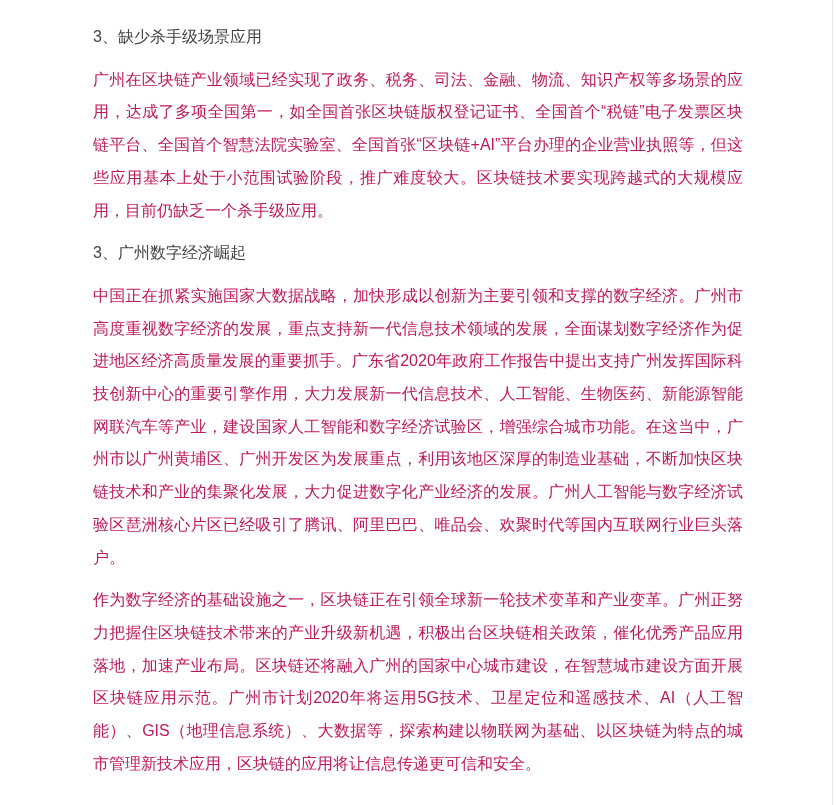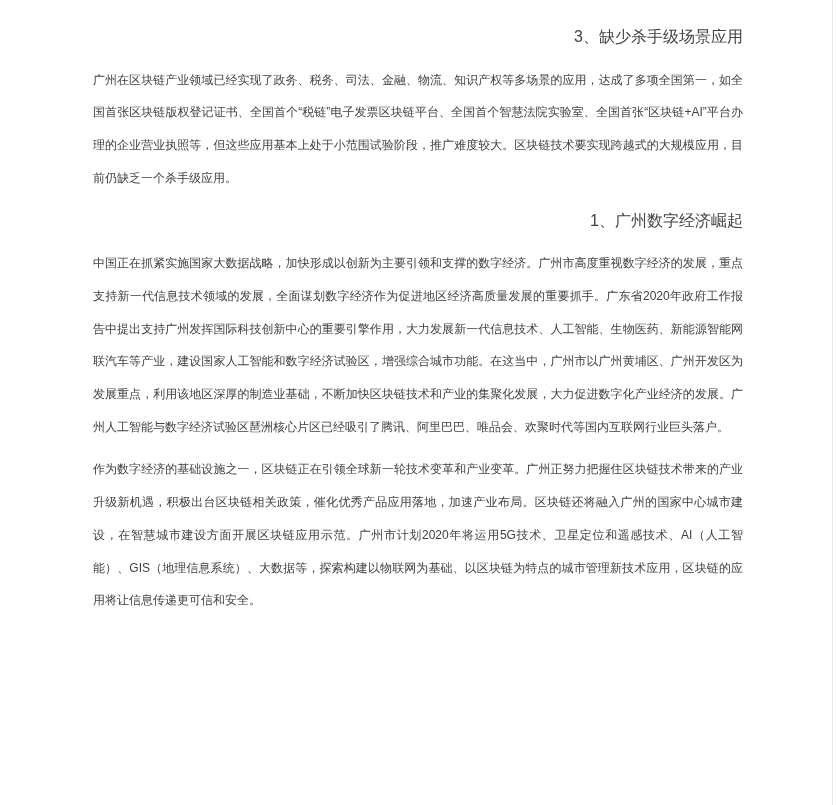--- a/index.html
+++ b/index.html
@@ -26,48 +26,48 @@
     width: 1px;
     height: 100%;
     background: #e9e9e9;
   }
   .content {
     box-sizing: border-box;
     padding: 21px 93px 0 93px;
     width: 836px;
   }
   .para {
-    font-size: 12px;
+    font-size: 16px;
     line-height: 32.7px;
-    color: #404040;
+    color: #be185d;
     text-align: justify;
     text-justify: inter-ideograph;
     margin: 0 0 10px 0;
     word-break: break-all;
   }
   .subheading {
     font-size: 16px;
     line-height: 32.7px;
     color: #444444;
-    text-align: right;
+    text-align: left;
     margin: 0 0 10px 0;
   }
   .heading {
     font-size: 17px;
     line-height: 32.7px;
     font-weight: bold;
     color: #333333;
     margin: 6px 0 16px 0;
   }
 </style>
 </head>
 <body>
 
 <div class="page">
   <main class="content">
       <p class="subheading">3、缺少杀手级场景应用</p>
       <p class="para">广州在区块链产业领域已经实现了政务、税务、司法、金融、物流、知识产权等多场景的应用，达成了多项全国第一，如全国首张区块链版权登记证书、全国首个“税链”电子发票区块链平台、全国首个智慧法院实验室、全国首张“区块链+AI”平台办理的企业营业执照等，但这些应用基本上处于小范围试验阶段，推广难度较大。区块链技术要实现跨越式的大规模应用，目前仍缺乏一个杀手级应用。</p>
-      <p class="subheading">1、广州数字经济崛起</p>
+      <p class="subheading">3、广州数字经济崛起</p>
       <p class="para">中国正在抓紧实施国家大数据战略，加快形成以创新为主要引领和支撑的数字经济。广州市高度重视数字经济的发展，重点支持新一代信息技术领域的发展，全面谋划数字经济作为促进地区经济高质量发展的重要抓手。广东省2020年政府工作报告中提出支持广州发挥国际科技创新中心的重要引擎作用，大力发展新一代信息技术、人工智能、生物医药、新能源智能网联汽车等产业，建设国家人工智能和数字经济试验区，增强综合城市功能。在这当中，广州市以广州黄埔区、广州开发区为发展重点，利用该地区深厚的制造业基础，不断加快区块链技术和产业的集聚化发展，大力促进数字化产业经济的发展。广州人工智能与数字经济试验区琶洲核心片区已经吸引了腾讯、阿里巴巴、唯品会、欢聚时代等国内互联网行业巨头落户。</p>
       <p class="para">作为数字经济的基础设施之一，区块链正在引领全球新一轮技术变革和产业变革。广州正努力把握住区块链技术带来的产业升级新机遇，积极出台区块链相关政策，催化优秀产品应用落地，加速产业布局。区块链还将融入广州的国家中心城市建设，在智慧城市建设方面开展区块链应用示范。广州市计划2020年将运用5G技术、卫星定位和遥感技术、AI（人工智能）、GIS（地理信息系统）、大数据等，探索构建以物联网为基础、以区块链为特点的城市管理新技术应用，区块链的应用将让信息传递更可信和安全。</p>
     </main>
   <div class="page-right-border"></div>
 </div>
 
 </body></html>

